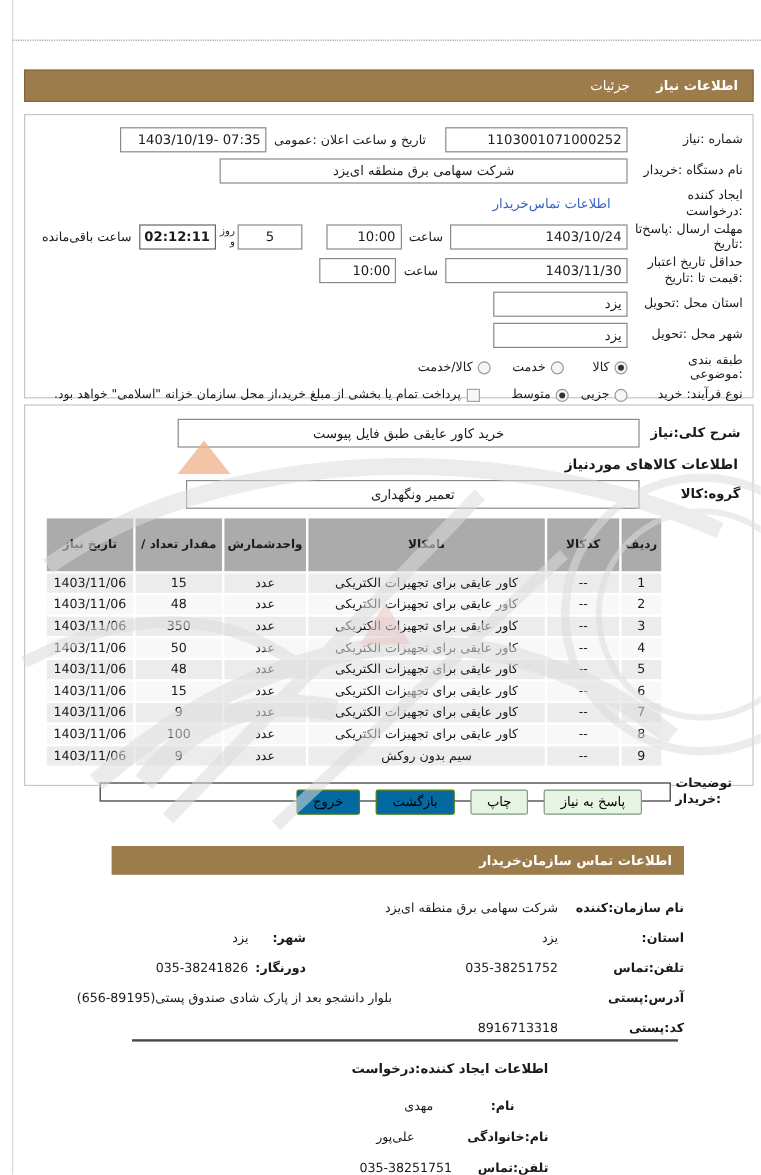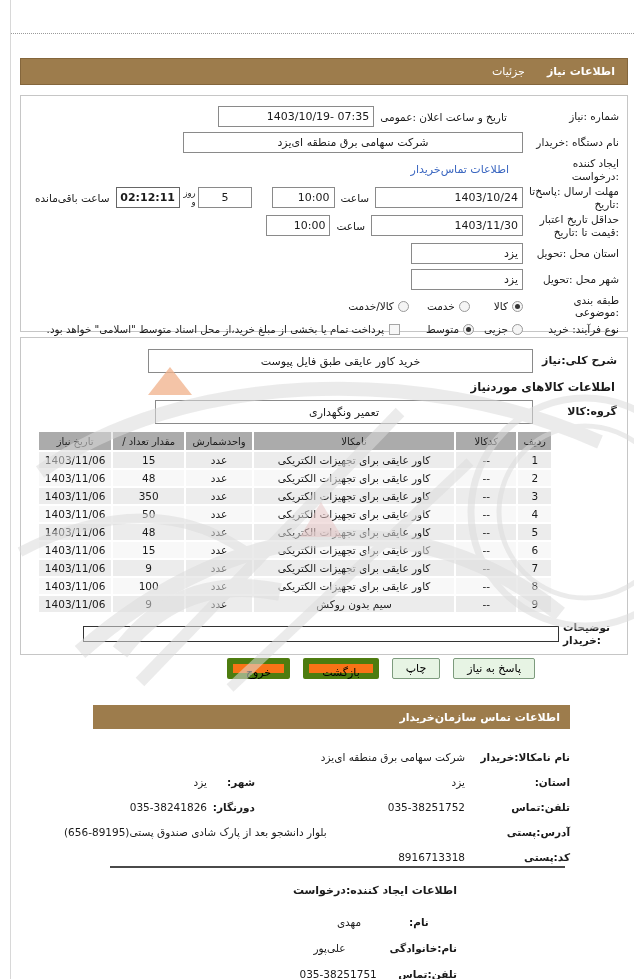--- a/index.html
+++ b/index.html
@@ -23,57 +23,57 @@
   .panel1{top:95px;height:237px;padding:6px 8px 4px 8px}
   .panel2{top:337px;height:318px;padding:8px 10px 4px 10px}
 
   .frow{display:flex;align-items:center;margin:3px 0;font-size:11px;min-height:23px}
   .lbl{flex:0 0 96px;text-align:right;font-size:10.5px;line-height:1.2;padding-left:6px;box-sizing:border-box}
   .lbl div{white-space:nowrap}
   .box{border:1px solid #8a8a8a;height:21px;box-sizing:border-box;background:#fff;
     display:flex;align-items:center;justify-content:center;font-size:11px;overflow:hidden;white-space:nowrap}
   .ta-r{justify-content:flex-start;padding:0 4px}
   .ltr{direction:ltr;unicode-bidi:isolate}
-  .w150{width:152px}.w142{width:156px}.w340{width:340px}.w64{width:64px}
+  .w150{width:152px}.w142{width:122px}.w340{width:340px}.w64{width:64px}
   .w56{width:56px}.w66{width:66px}.w112{width:112px}
   .gap20{margin-right:20px}
   .mini{flex:0 0 16px;font-size:8.5px;line-height:1.05;text-align:right;padding-right:2px}
   .side-lbl{margin:0 6px;font-size:10.5px;white-space:nowrap}
   .bold-box{font-weight:bold;border-color:#666}
   .link{color:#3a66c0;font-size:11px;margin-right:14px;cursor:pointer;white-space:nowrap}
 
   .radio{flex:0 0 11px;height:11px;border-radius:50%;border:1px solid #999;background:#f5f5f5;
     margin-left:4px;box-sizing:border-box;position:relative;cursor:pointer}
   .radio.sel::after{content:'';position:absolute;left:2px;top:2px;width:5px;height:5px;border-radius:50%;background:#333}
   .chk{flex:0 0 11px;height:11px;border:1px solid #a5a5a5;background:#f7f7f7;margin-left:5px;box-sizing:border-box;cursor:pointer}
   .opt-lbl{margin-left:18px;font-size:10.5px;white-space:nowrap}
   .small-txt{font-size:10.3px;white-space:nowrap}
 
   
   .blbl{flex:0 0 84px;font-weight:bold;font-size:11px;text-align:right;padding-left:5px;box-sizing:border-box;line-height:1.2}
   .w385{width:385px}.w378{width:378px}.h24{height:24px}
   .sec-title{font-weight:bold;font-size:11.5px;margin:7px 2px 6px 0;text-align:right}
 
   table.items{border-collapse:separate;border-spacing:2px;width:516px;margin:6px 64px 0 0;direction:rtl}
-  table.items th{background:#ababab;color:#1c1c1c;font-size:10px;font-weight:normal;height:16px;padding:1px 2px;white-space:nowrap}
+  table.items th{background:#ababab;color:#1c1c1c;font-size:10px;font-weight:bold;height:16px;padding:14px 2px;white-space:nowrap}
   table.items td{font-size:10.5px;text-align:center;height:14px;padding:1px 2px;white-space:nowrap}
   table.items tbody tr:nth-child(odd){background:#ececec}
   table.items tbody tr:nth-child(even){background:#f8f8f8}
   .c-row{width:30px}.c-code{width:64px}.c-name{width:206px}.c-unit{width:64px}.c-qty{width:70px}.c-date{width:70px}
 
   .notes-row{display:flex;align-items:center;margin-top:7px}
   .notes-lbl{flex:0 0 54px;font-weight:bold;font-size:10.5px;line-height:1.25;text-align:left;padding-left:4px}
   .notes-box{flex:1;height:14px;border:1px solid #333;background:#fff;margin-left:52px}
 
   
   .btnrow{position:absolute;top:658px;right:99px;direction:rtl;display:flex;gap:13px}
   .btn{height:21px;box-sizing:border-box;font-size:11px;font-family:"DejaVu Sans",sans-serif;
     padding:2px 13px;border-radius:2px;cursor:pointer;white-space:nowrap}
   .btn.green{background:#e7f4e4;border:1px solid #7d9b7d}
-  .btn.pink{background:#f97316;border:6px solid #4d7c0f}
+  .btn.pink{background:#0369a1;border:1px solid #4d7c0f}
 
   
   .bar2{position:absolute;top:705px;left:93px;width:477px;height:24px;box-sizing:border-box;
     background:#9d7c4c;color:#fff;font-weight:bold;font-size:11px;direction:rtl;
     display:flex;align-items:center;padding:0 10px}
   .contact{position:absolute;top:744px;left:64px;width:506px;direction:rtl;font-size:10.5px}
   .crow{display:flex;align-items:center;height:25px}
   .clbl{flex:0 0 105px;font-weight:bold;text-align:right;white-space:nowrap}
   .cval{flex:0 0 210px;text-align:right;white-space:nowrap}
   .clbl2{flex:0 0 48px;font-weight:bold;text-align:right;white-space:nowrap}
@@ -96,20 +96,23 @@
 <div class="dotted"></div>
 
 <div class="tabbar">
   <span class="tab active">اطلاعات نیاز</span>
   <span class="tab">جزئیات</span>
 </div>
 
 <div class="panel panel1">
   <div class="frow">
     <div class="lbl">شماره :نیاز</div>
+    <div class="box w150 ta-r">
+        <span class="ltr">1103001071000252</span>
+      </div>
     <div class="side-lbl" style="margin-right:16px">تاریخ و ساعت اعلان :عمومی</div>
     <div class="box w142 ta-r">
         <span class="ltr">1403/10/19- 07:35</span>
       </div>
   </div>
 
   <div class="frow">
     <div class="lbl">نام دستگاه :خریدار</div>
     <div class="box w340">
         <span>شرکت سهامی برق منطقه ای‌یزد</span>
@@ -187,21 +190,21 @@
     <span class="opt-lbl">کالا/خدمت</span>
   </div>
 
   <div class="frow" style="min-height:19px;margin:1px 0">
     <div class="lbl">نوع فرآیند: خرید</div>
     <span class="radio"></span>
     <span class="opt-lbl" style="margin-left:10px">جزیی</span>
     <span class="radio sel"></span>
     <span class="opt-lbl" style="margin-left:26px">متوسط</span>
     <span class="chk"></span>
-    <span class="small-txt">پرداخت تمام یا بخشی از مبلغ خرید،از محل اسناد متوسط "اسلامی" خواهد بود.</span>
+    <span class="small-txt">پرداخت تمام یا بخشی از مبلغ خرید،از محل سازمان خزانه "اسلامی" خواهد بود.</span>
   </div>
 </div>
 
 <div class="panel panel2">
   <div class="frow">
     <div class="blbl">شرح کلی:نیاز</div>
     <div class="box w385 h24">
         <span>خرید کاور عایقی طبق فایل پیوست</span>
       </div>
   </div>
@@ -317,21 +320,21 @@
   <button class="btn pink">بازگشت</button>
   <button class="btn pink">خروج</button>
 </div>
 
 <div class="bar2">
   <span>اطلاعات تماس سازمان‌خریدار</span>
 </div>
 
 <div class="contact">
   <div class="crow">
-    <div class="clbl">نام نامکالا:خریدار</div>
+    <div class="clbl">نام سازمان:کننده</div>
     <div class="cval">شرکت سهامی برق منطقه ای‌یزد</div>
   </div>
   <div class="crow">
     <div class="clbl">استان:</div>
     <div class="cval">یزد</div>
     <div class="clbl2">شهر:</div>
     <div class="cval2">یزد</div>
   </div>
   <div class="crow">
     <div class="clbl">تلفن:تماس</div>

